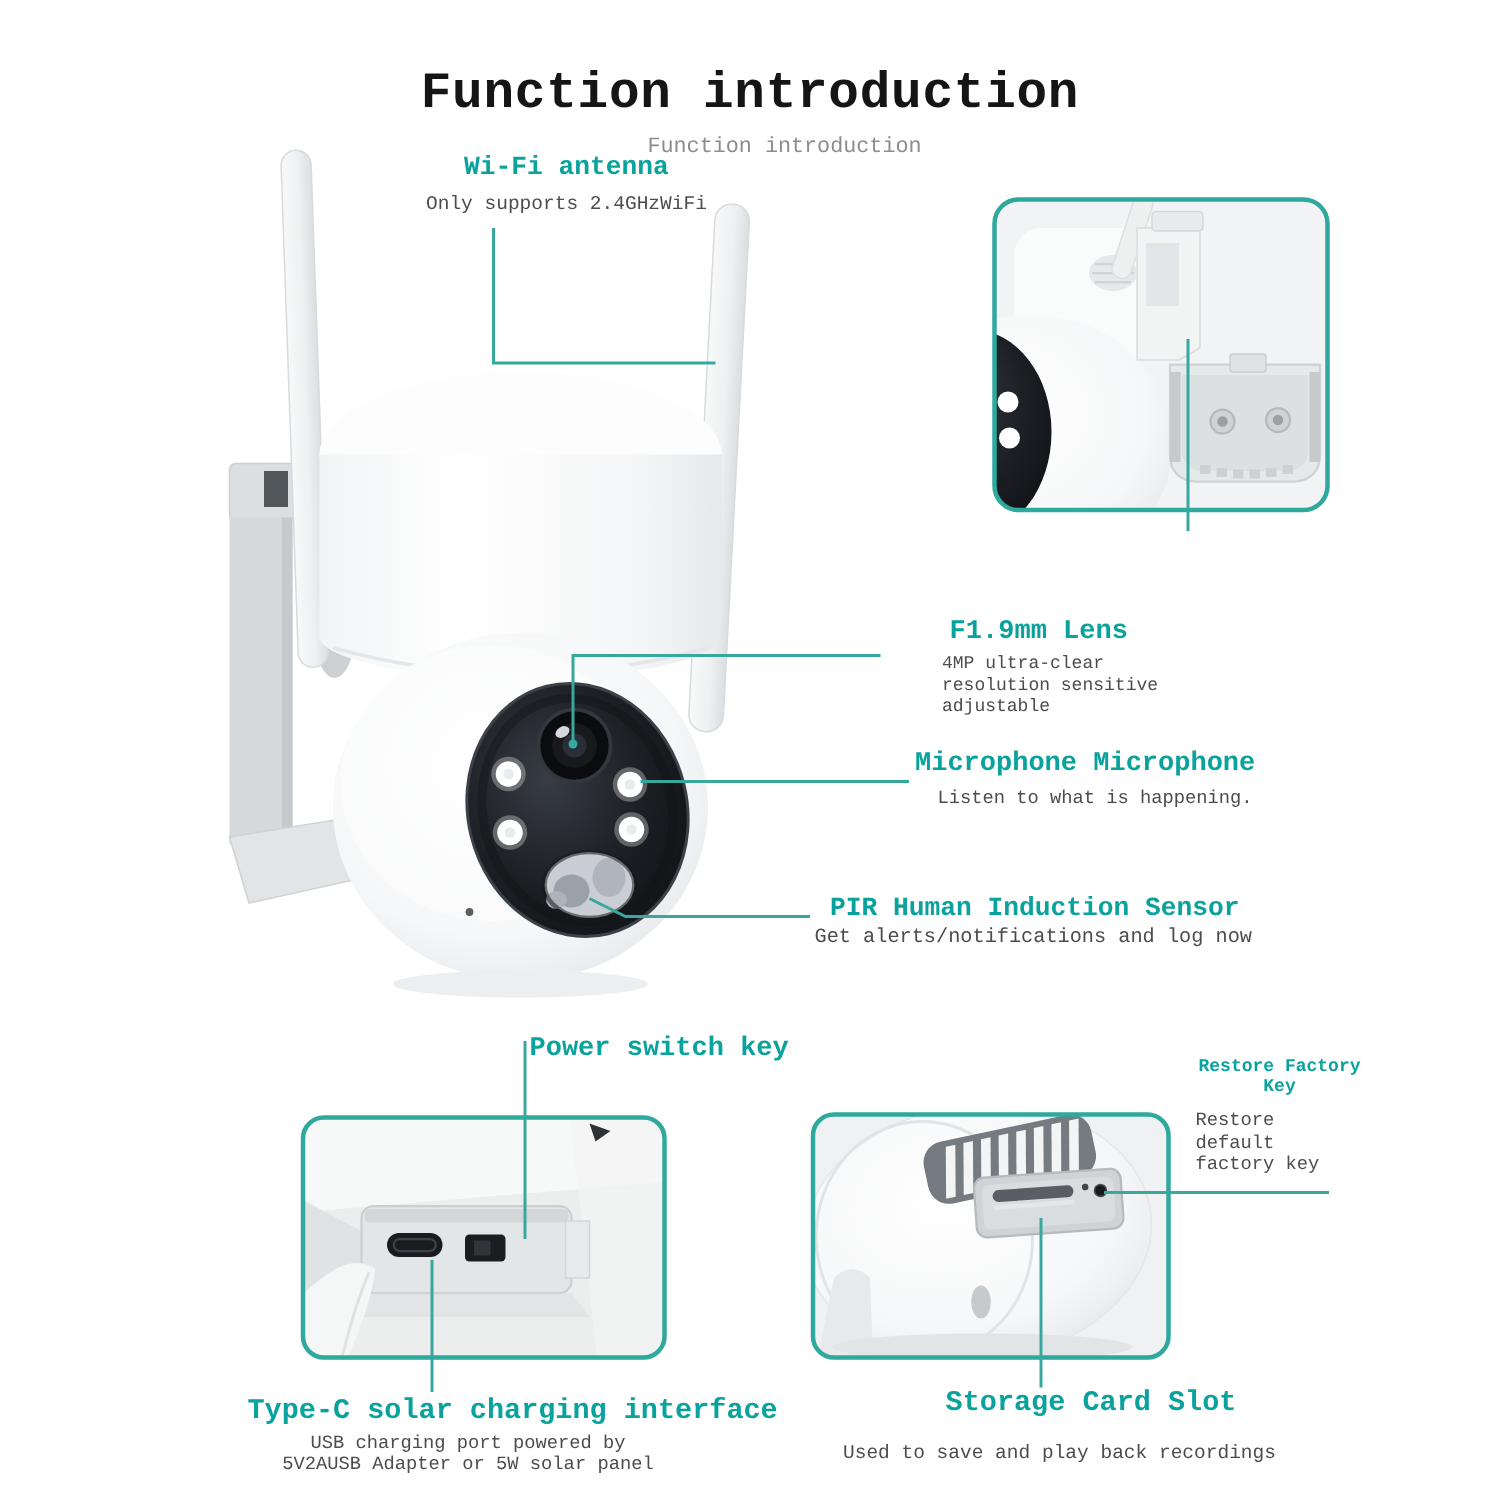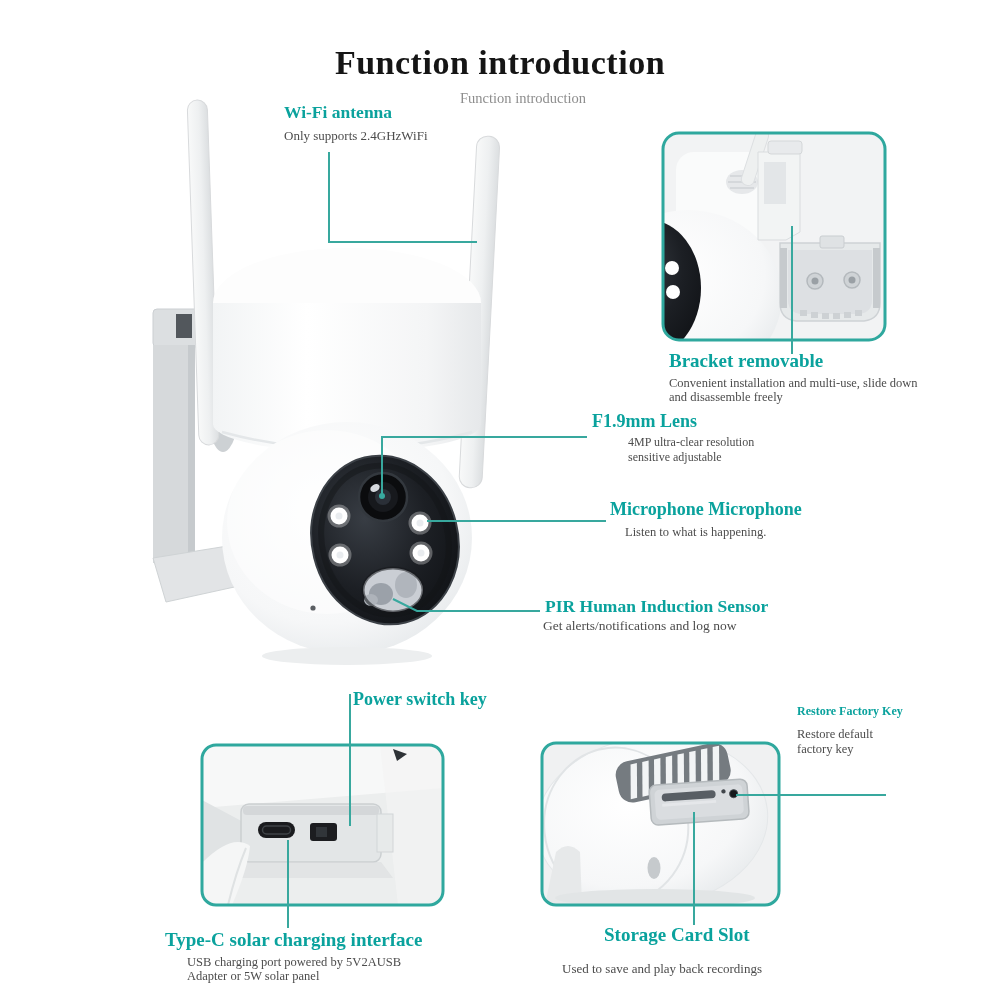--- a/index.html
+++ b/index.html
@@ -1,22 +1,22 @@
 <!DOCTYPE html>
 <html><head>
 <meta charset="utf-8">
 <style>
   html,body{margin:0;padding:0;background:#ffffff;}
   #canvas{
     position:relative;width:1000px;height:1000px;background:#ffffff;overflow:hidden;
-    font-family:Liberation Serif, serif;
+    font-family:Liberation Mono, monospace;
   }
   #art{position:absolute;left:0;top:0;width:1000px;height:1000px;}
   .txt{position:absolute;}
-  .heading{color:#0aa29d;font-weight:bold;line-height:1.08;}
+  .heading{color:#0aa29d;font-weight:bold;line-height:1.08;text-align:center;}
   .desc{color:#4c4c4c;line-height:1.18;}
   .title{
     position:absolute;left:0;top:44px;width:1000px;text-align:center;
     font-size:34px;font-weight:bold;color:#151515;letter-spacing:0.5px;
   }
   .subtitle{
     position:absolute;left:0;top:90px;width:1046px;text-align:center;
     font-size:14.5px;color:#8d8d8d;
   }
 </style>
@@ -271,24 +271,20 @@
   </svg>
 
   <div class="title">Function introduction</div>
   <div class="subtitle">Function introduction</div>
 
   <div class="txt" style="left:284px;top:103px;">
     <div class="heading" style="font-size:17.5px;">Wi-Fi antenna</div>
     <div class="desc" style="font-size:13px;margin-top:6px;">Only supports 2.4GHzWiFi</div>
   </div>
 
-  <div class="txt" style="left:669px;top:351px;">
-    <div class="heading" style="font-size:19px;">Bracket removable</div>
-    <div class="desc" style="font-size:12.5px;margin-top:4px;width:266px;">Convenient installation and multi-use, slide down and disassemble freely</div>
-  </div>
 
   <div class="txt" style="left:592px;top:412px;">
     <div class="heading" style="font-size:18px;">F1.9mm Lens</div>
     <div class="desc" style="font-size:12px;margin-top:4px;width:165px;margin-left:36px;">4MP ultra-clear resolution sensitive adjustable</div>
   </div>
 
   <div class="txt" style="left:610px;top:500px;">
     <div class="heading" style="font-size:18px;">Microphone Microphone</div>
     <div class="desc" style="font-size:12.5px;margin-top:6px;margin-left:15px;">Listen to what is happening.</div>
   </div>
@@ -302,21 +298,21 @@
     <div class="heading" style="font-size:18px;">Power switch key</div>
   </div>
 
   <div class="txt" style="left:797px;top:705px;">
     <div class="heading" style="font-size:12px;width:112px;">Restore Factory Key</div>
     <div class="desc" style="font-size:12.5px;margin-top:9px;width:112px;">Restore default factory key</div>
   </div>
 
   <div class="txt" style="left:165px;top:930px;">
     <div class="heading" style="font-size:19px;">Type-C solar charging interface</div>
-    <div class="desc" style="font-size:12.5px;margin-top:4px;width:250px;margin-left:22px;text-align:left;">USB charging port powered by 5V2AUSB Adapter or 5W solar panel</div>
+    <div class="desc" style="font-size:12.5px;margin-top:4px;width:250px;margin-left:22px;text-align:center;">USB charging port powered by 5V2AUSB Adapter or 5W solar panel</div>
   </div>
 
   <div class="txt" style="left:562px;top:925px;">
     <div class="heading" style="font-size:19px;margin-left:42px;">Storage Card Slot</div>
     <div class="desc" style="font-size:13px;margin-top:15px;">Used to save and play back recordings</div>
   </div>
 
 </div>
 
 </body></html>

